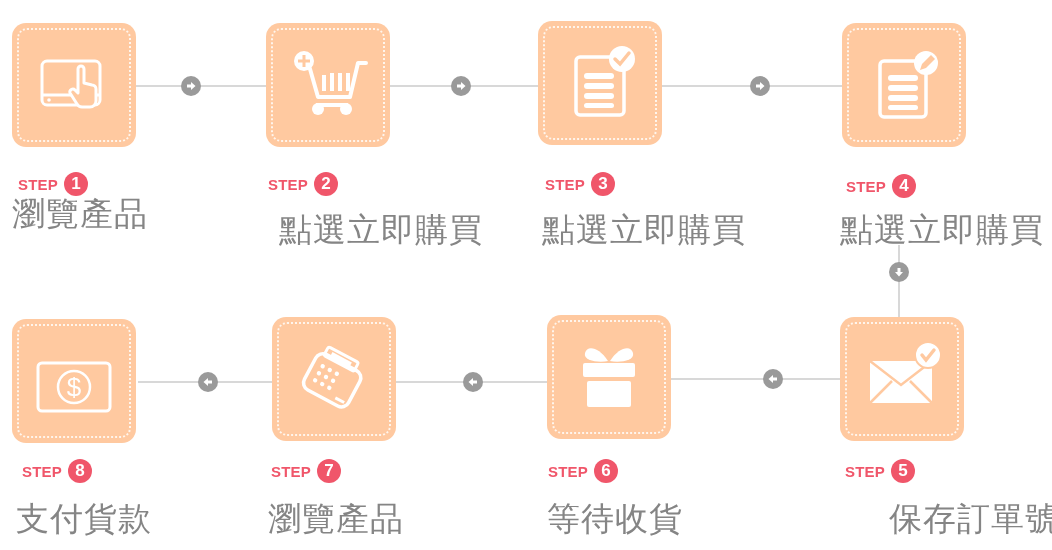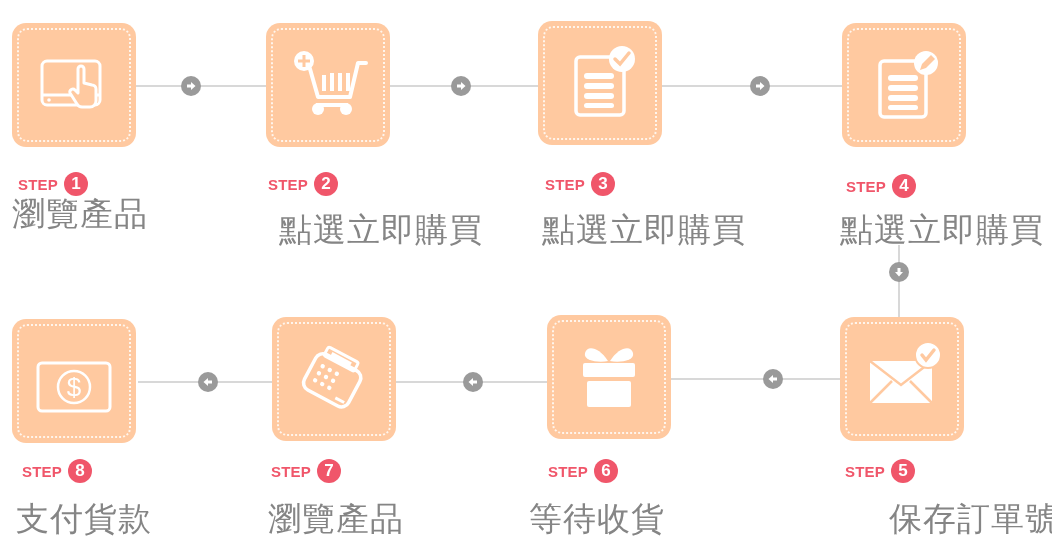--- a/index.html
+++ b/index.html
@@ -177,21 +177,21 @@
         <path d="M39 24 C30 10 18 8 16 16 C14 24 30 26 39 24z" fill="#fff"></path>
         <path d="M41 24 C50 10 62 8 64 16 C66 24 50 26 41 24z" fill="#fff"></path>
         <rect x="14" y="26" width="52" height="14" rx="2" fill="#fff"></rect>
         <rect x="18" y="44" width="44" height="26" rx="2" fill="#fff"></rect>
       </svg>
     </div>
     <div class="step-label" style="left:548px; top:459px;">
       <span class="step-word">STEP</span>
       <span class="step-num">6</span>
     </div>
-    <div class="title" style="left:529px; top:497px;">等待收貨</div>
+    <div class="title" style="left:547px; top:497px;">等待收貨</div>
   </div>
 
   <div class="step">
     <div class="tile" style="left:272px; top:317px;">
       <svg viewBox="0 0 80 80">
         <g transform="rotate(28 40 40)">
           <rect x="14" y="22" width="50" height="40" rx="8" fill="none" stroke="#fff" stroke-width="3.5"></rect>
           <rect x="20" y="14" width="34" height="10" rx="2" fill="none" stroke="#fff" stroke-width="3"></rect>
           <rect x="26" y="17" width="22" height="4" fill="#fff"></rect>
           <circle cx="24" cy="34" r="2.2" fill="#fff"></circle>

